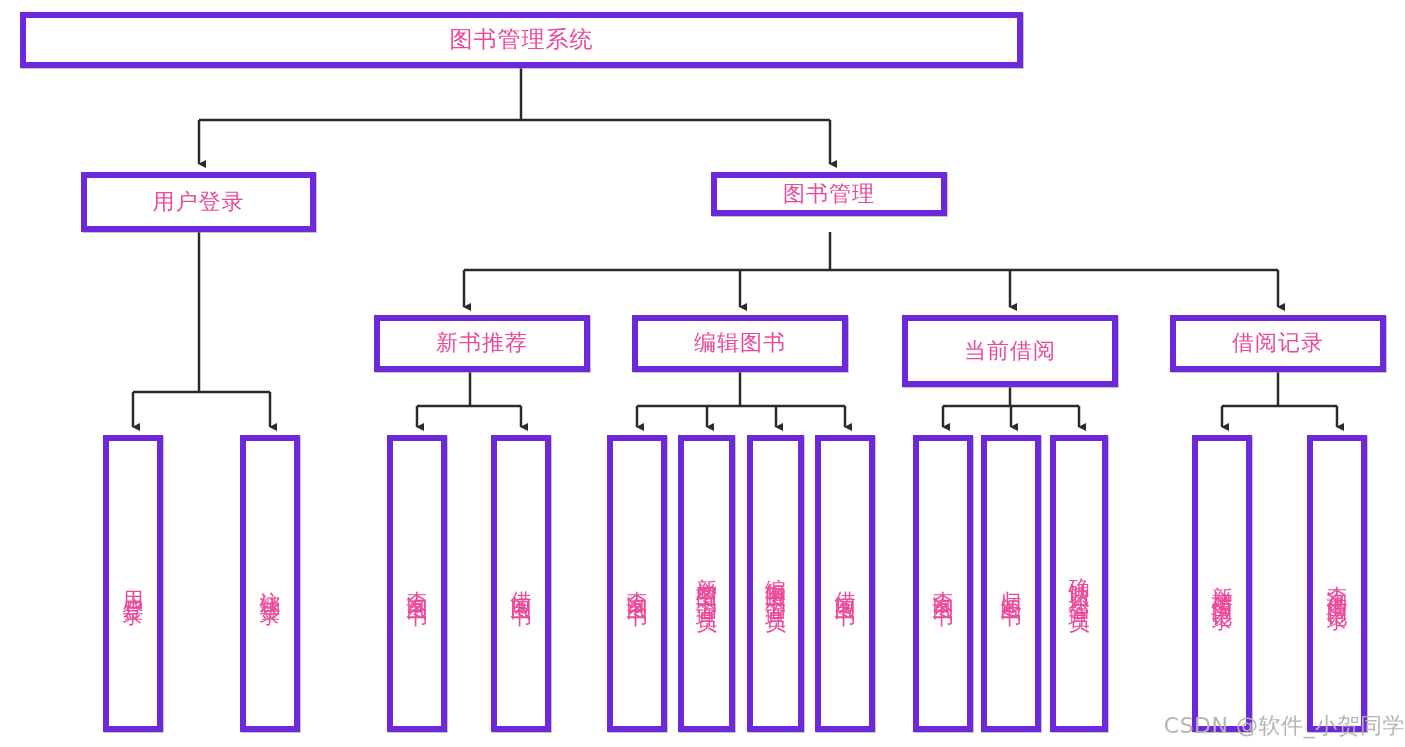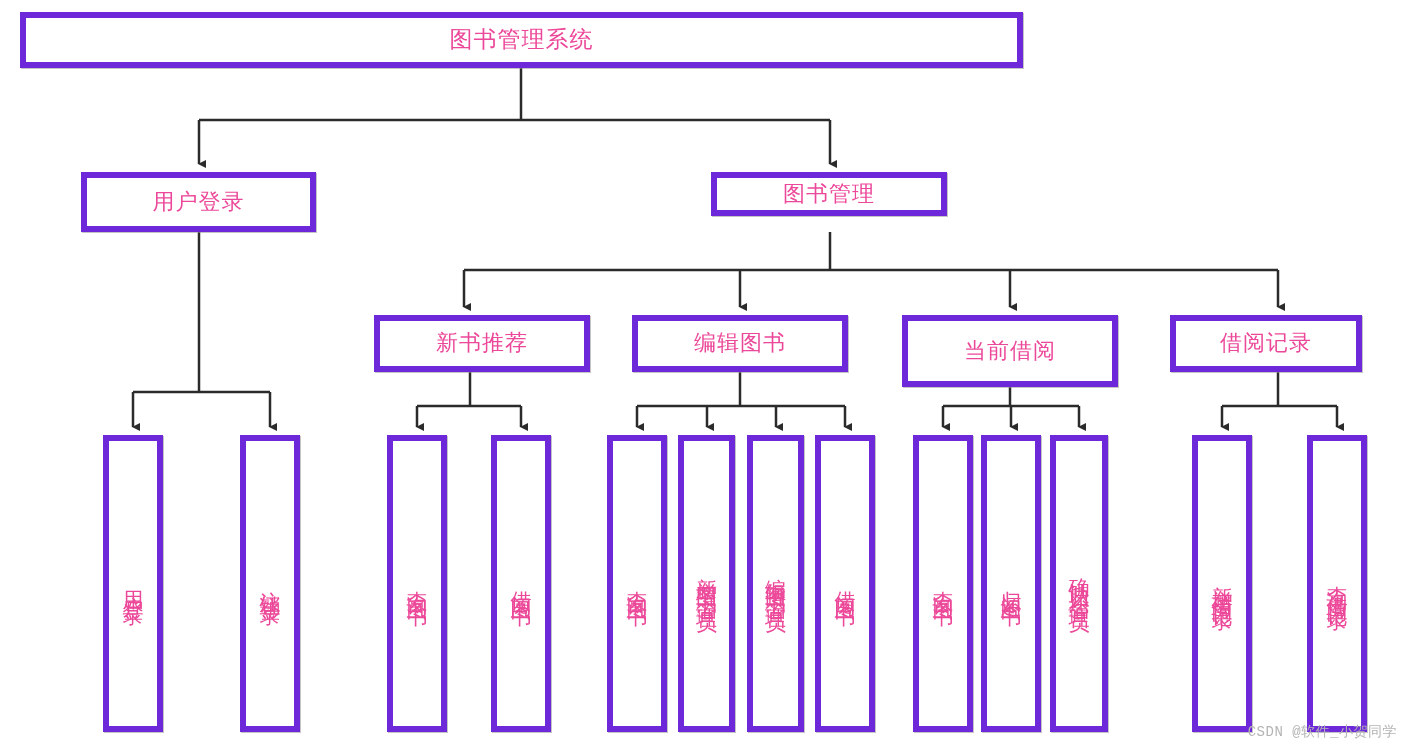--- a/index.html
+++ b/index.html
@@ -57,28 +57,27 @@
     align-items: center;
     justify-content: center;
   }
   .node.vertical .vlabel {
     writing-mode: vertical-rl;
     text-orientation: upright;
     white-space: nowrap;
   }
   #watermark {
     position: absolute;
-    right: 8px;
+    right: 0;
     bottom: 6px;
-    font-size: 14px;
+    font-size: 22px;
     color: #b4b4b4;
     letter-spacing: 0.5px;
     white-space: nowrap;
     user-select: none;
-    font-family: Liberation Mono, monospace;
   }
 </style>
 </head>
 <body>
 
 <div id="diagram-root">
 
   <svg id="connector-layer" viewBox="0 0 1405 747" xmlns="http://www.w3.org/2000/svg">
     <defs>
       <marker id="arrowhead" markerWidth="9" markerHeight="9" refX="4" refY="7" orient="auto" markerUnits="userSpaceOnUse">
@@ -145,21 +144,21 @@
 
   <div class="node horizontal" style="left:362px; top:315px; width:216px; height:57px;margin-left:12px;">
     <span>新书推荐</span>
   </div>
   <div class="node horizontal" style="left:632px; top:315px; width:216px; height:57px;">
     <span>编辑图书</span>
   </div>
   <div class="node horizontal" style="left:902px; top:315px; width:216px; height:72px;">
     <span>当前借阅</span>
   </div>
-  <div class="node horizontal" style="left:1170px; top:315px; width:192px; height:57px;">
+  <div class="node horizontal" style="left:1170px; top:315px; width:216px; height:57px;">
     <span>借阅记录</span>
   </div>
 
   <div class="node vertical" style="left:103px; top:435px; width:60px; height:297px;">
     <span class="vlabel">用户登录</span>
   </div>
   <div class="node vertical" style="left:240px; top:435px; width:60px; height:297px;">
     <span class="vlabel">注销登录</span>
   </div>
 

